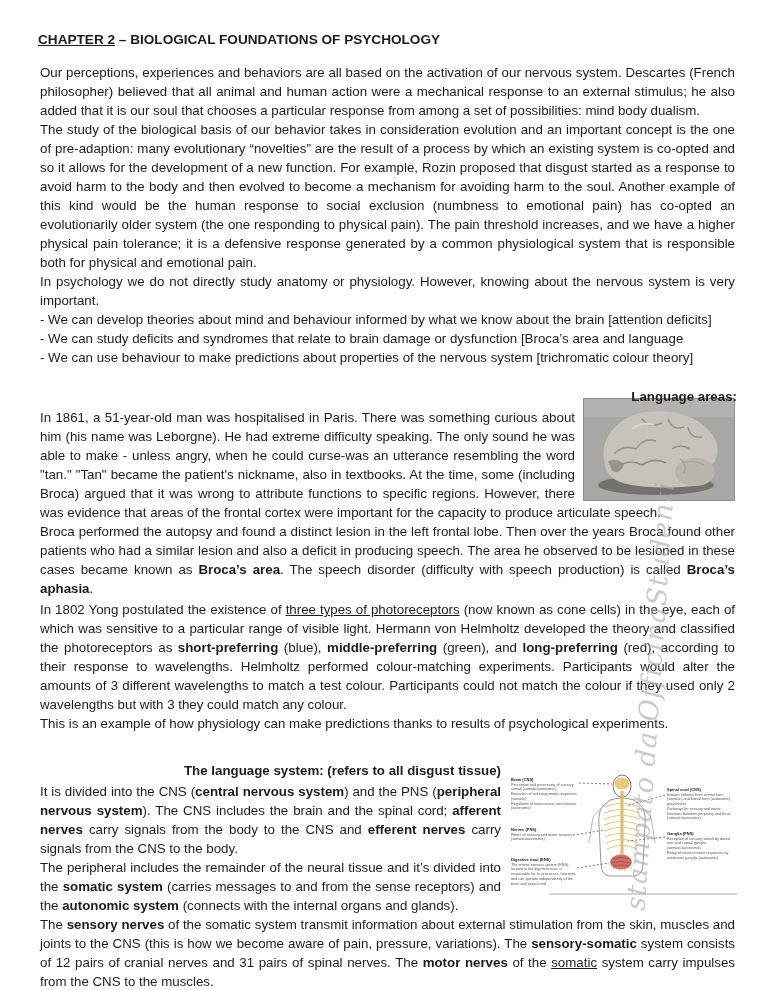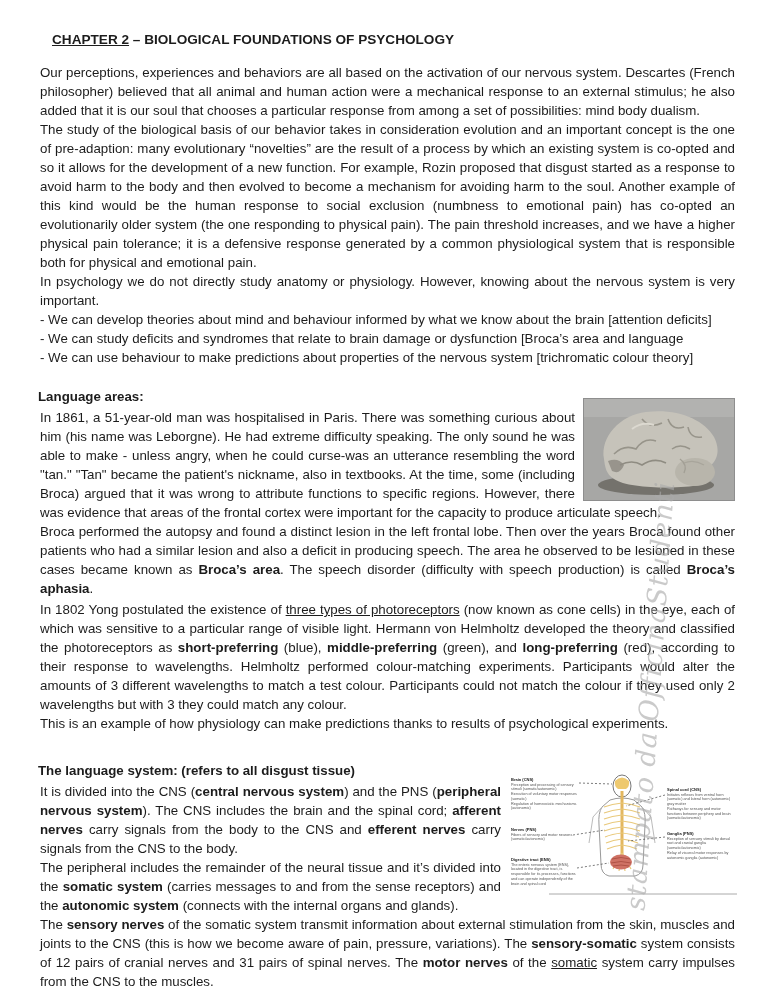--- a/index.html
+++ b/index.html
@@ -1,22 +1,22 @@
 <!DOCTYPE html>
 <html><head>
 <meta charset="utf-8">
 <style>
   html,body{margin:0;padding:0;background:#ffffff;}
   body{width:765px;height:990px;overflow:hidden;position:relative;
        font-family:"Liberation Sans",sans-serif;color:#1c1c1c;
        -webkit-font-smoothing:antialiased;}
   .page{padding:30px 28px 0 38px;position:relative;}
-  .doc-title{font-size:13.6px;font-weight:bold;line-height:19px;margin:0 0 14px 14px;}
+  .doc-title{font-size:13.6px;font-weight:bold;line-height:19px;margin:0 0 14px 0;}
   .para{font-size:13.3px;line-height:19px;text-align:justify;margin:2px;}
-  .heading{font-size:13.3px;font-weight:bold;line-height:19px;margin:0;text-align:left;}
+  .heading{font-size:13.3px;font-weight:bold;line-height:19px;margin:0;text-align:right;}
   .mt20{margin-top:20px;} .mt12{margin-top:12px;} .mt28{margin-top:28px;}
   .b{font-weight:bold;} .u{text-decoration:underline;}
   
   .brain-float{float:right;width:152px;height:103px;margin:-10px 0 2px 8px;
                border:1px solid #8e8e8e;box-sizing:border-box;overflow:hidden;}
   .ns-diagram{float:right;width:228px;height:122px;margin:12px 0 4px 8px;
               position:relative;background:#fff;}
   .ns-diagram svg,.brain-float svg,.body-figure svg{display:block;}
   
   .ns-label{position:absolute;}

